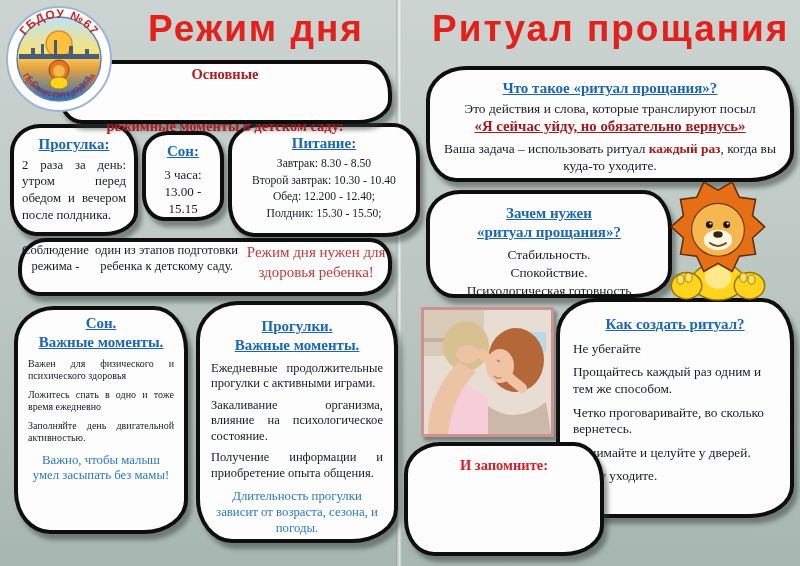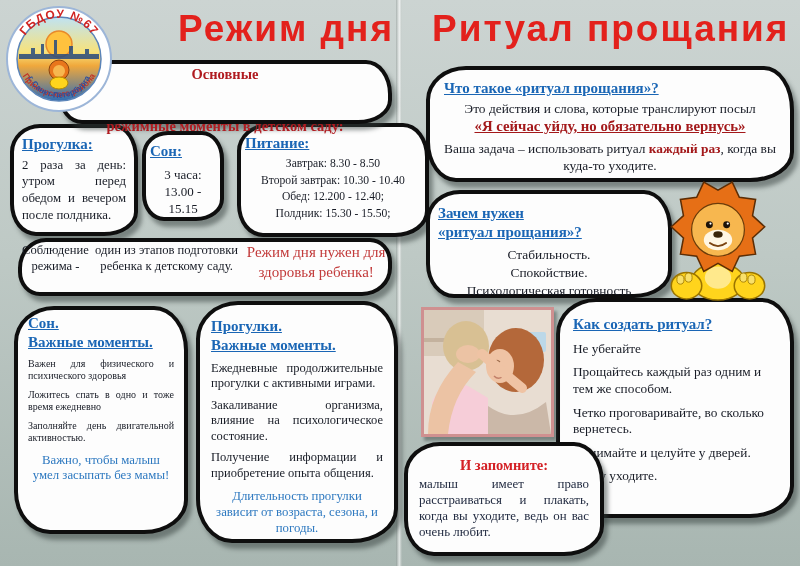--- a/index.html
+++ b/index.html
@@ -5,40 +5,40 @@
   html,body{margin:0;padding:0;}
   body{width:800px;height:566px;overflow:hidden;
        font-family:"Liberation Serif","DejaVu Serif",serif;}
   .page{position:relative;width:800px;height:566px;
         background:linear-gradient(180deg,#ccd4d2 0%,#bec9c5 45%,#a8b6b1 100%);}
   .divider{position:absolute;left:396px;top:0;width:6px;height:566px;
         background:linear-gradient(90deg,rgba(110,120,117,.35),rgba(255,255,255,.65) 55%,rgba(170,180,176,.3));}
 
   .title{position:absolute;font-family:"Liberation Sans","DejaVu Sans",sans-serif;
         font-weight:bold;font-size:37px;letter-spacing:2px;color:var(--title_red);
-        text-align:right;white-space:nowrap;}
+        text-align:center;white-space:nowrap;}
 
   .cloud{position:absolute;background:#fdfdfd;border:4px solid #0e0e0e;
         box-shadow:4px 6px 4px rgba(52,62,59,.5);box-sizing:border-box;}
 
   .bh{font-weight:bold;color:var(--header_blue);text-decoration:underline;
-      text-align:left;font-size:15px;line-height:1.25;}
+      text-align:center;font-size:15px;line-height:1.25;}
   .bt{color:var(--body);font-size:13px;line-height:1.3;}
   .note{color:var(--note_blue);text-align:center;font-size:12.8px;line-height:1.25;}
   .jc{text-align:justify;}
 
   
   .b-intro{left:58px;top:60px;width:334px;height:64px;border-radius:30px 26px 34px 24px/26px 34px 24px 30px;
            display:flex;flex-direction:column;justify-content:flex-start;z-index:2;gap:32px;}
   .b-intro div{text-align:center;font-weight:bold;font-size:14.5px;line-height:1.4;color:var(--intro_red);}
 
   
   .b-walk{left:10px;top:124px;width:128px;height:112px;border-radius:30px 24px 34px 26px/28px 34px 24px 32px;padding:7px 8px;}
   .b-sleep{left:142px;top:131px;width:82px;height:90px;border-radius:26px 22px 28px 22px/24px 28px 22px 26px;padding:7px 4px;}
-  .b-food{left:237px;top:123px;width:192px;height:114px;border-radius:32px 26px 34px 26px/28px 34px 26px 32px;padding:7px 4px;}
+  .b-food{left:228px;top:123px;width:192px;height:114px;border-radius:32px 26px 34px 26px/28px 34px 26px 32px;padding:7px 4px;}
   .b-food .bt{font-size:11.6px;white-space:nowrap;text-align:center;line-height:1.45;}
   .b-walk .bt{font-size:12.8px;}
   .b-sleep .bt{text-align:center;}
 
   .b-regime{left:18px;top:238px;width:374px;height:58px;border-radius:28px 22px 30px 22px/30px 24px 28px 24px;
             display:flex;flex-direction:row;justify-content:center;}
   .b-regime .l{text-align:center;font-size:12.6px;line-height:1.3;color:var(--body);}
   .b-regime .lr{text-align:center;font-size:15px;line-height:1.35;color:var(--regime_red);}
 
   .b-sleepm{left:14px;top:306px;width:174px;height:228px;border-radius:40px 34px 44px 36px/36px 44px 34px 42px;padding:4px 10px;}
@@ -221,15 +221,14 @@
     <div class="bh">Как создать ритуал?</div>
     <div class="item">Не убегайте</div>
     <div class="item">Прощайтесь каждый раз одним и тем же способом.</div>
     <div class="item">Четко проговаривайте, во сколько вернетесь.</div>
     <div class="item">Обнимайте и целуйте у дверей.</div>
     <div class="item">Сразу уходите.</div>
   </div>
 
   <div class="cloud b-remember">
     <div class="rh">И запомните:</div>
-    <div class="bt">малыш имеет право расстраиваться и плакать, когда вы уходите, ведь он вас очень любит.</div>
   </div>
 </div>
 
 </body></html>

